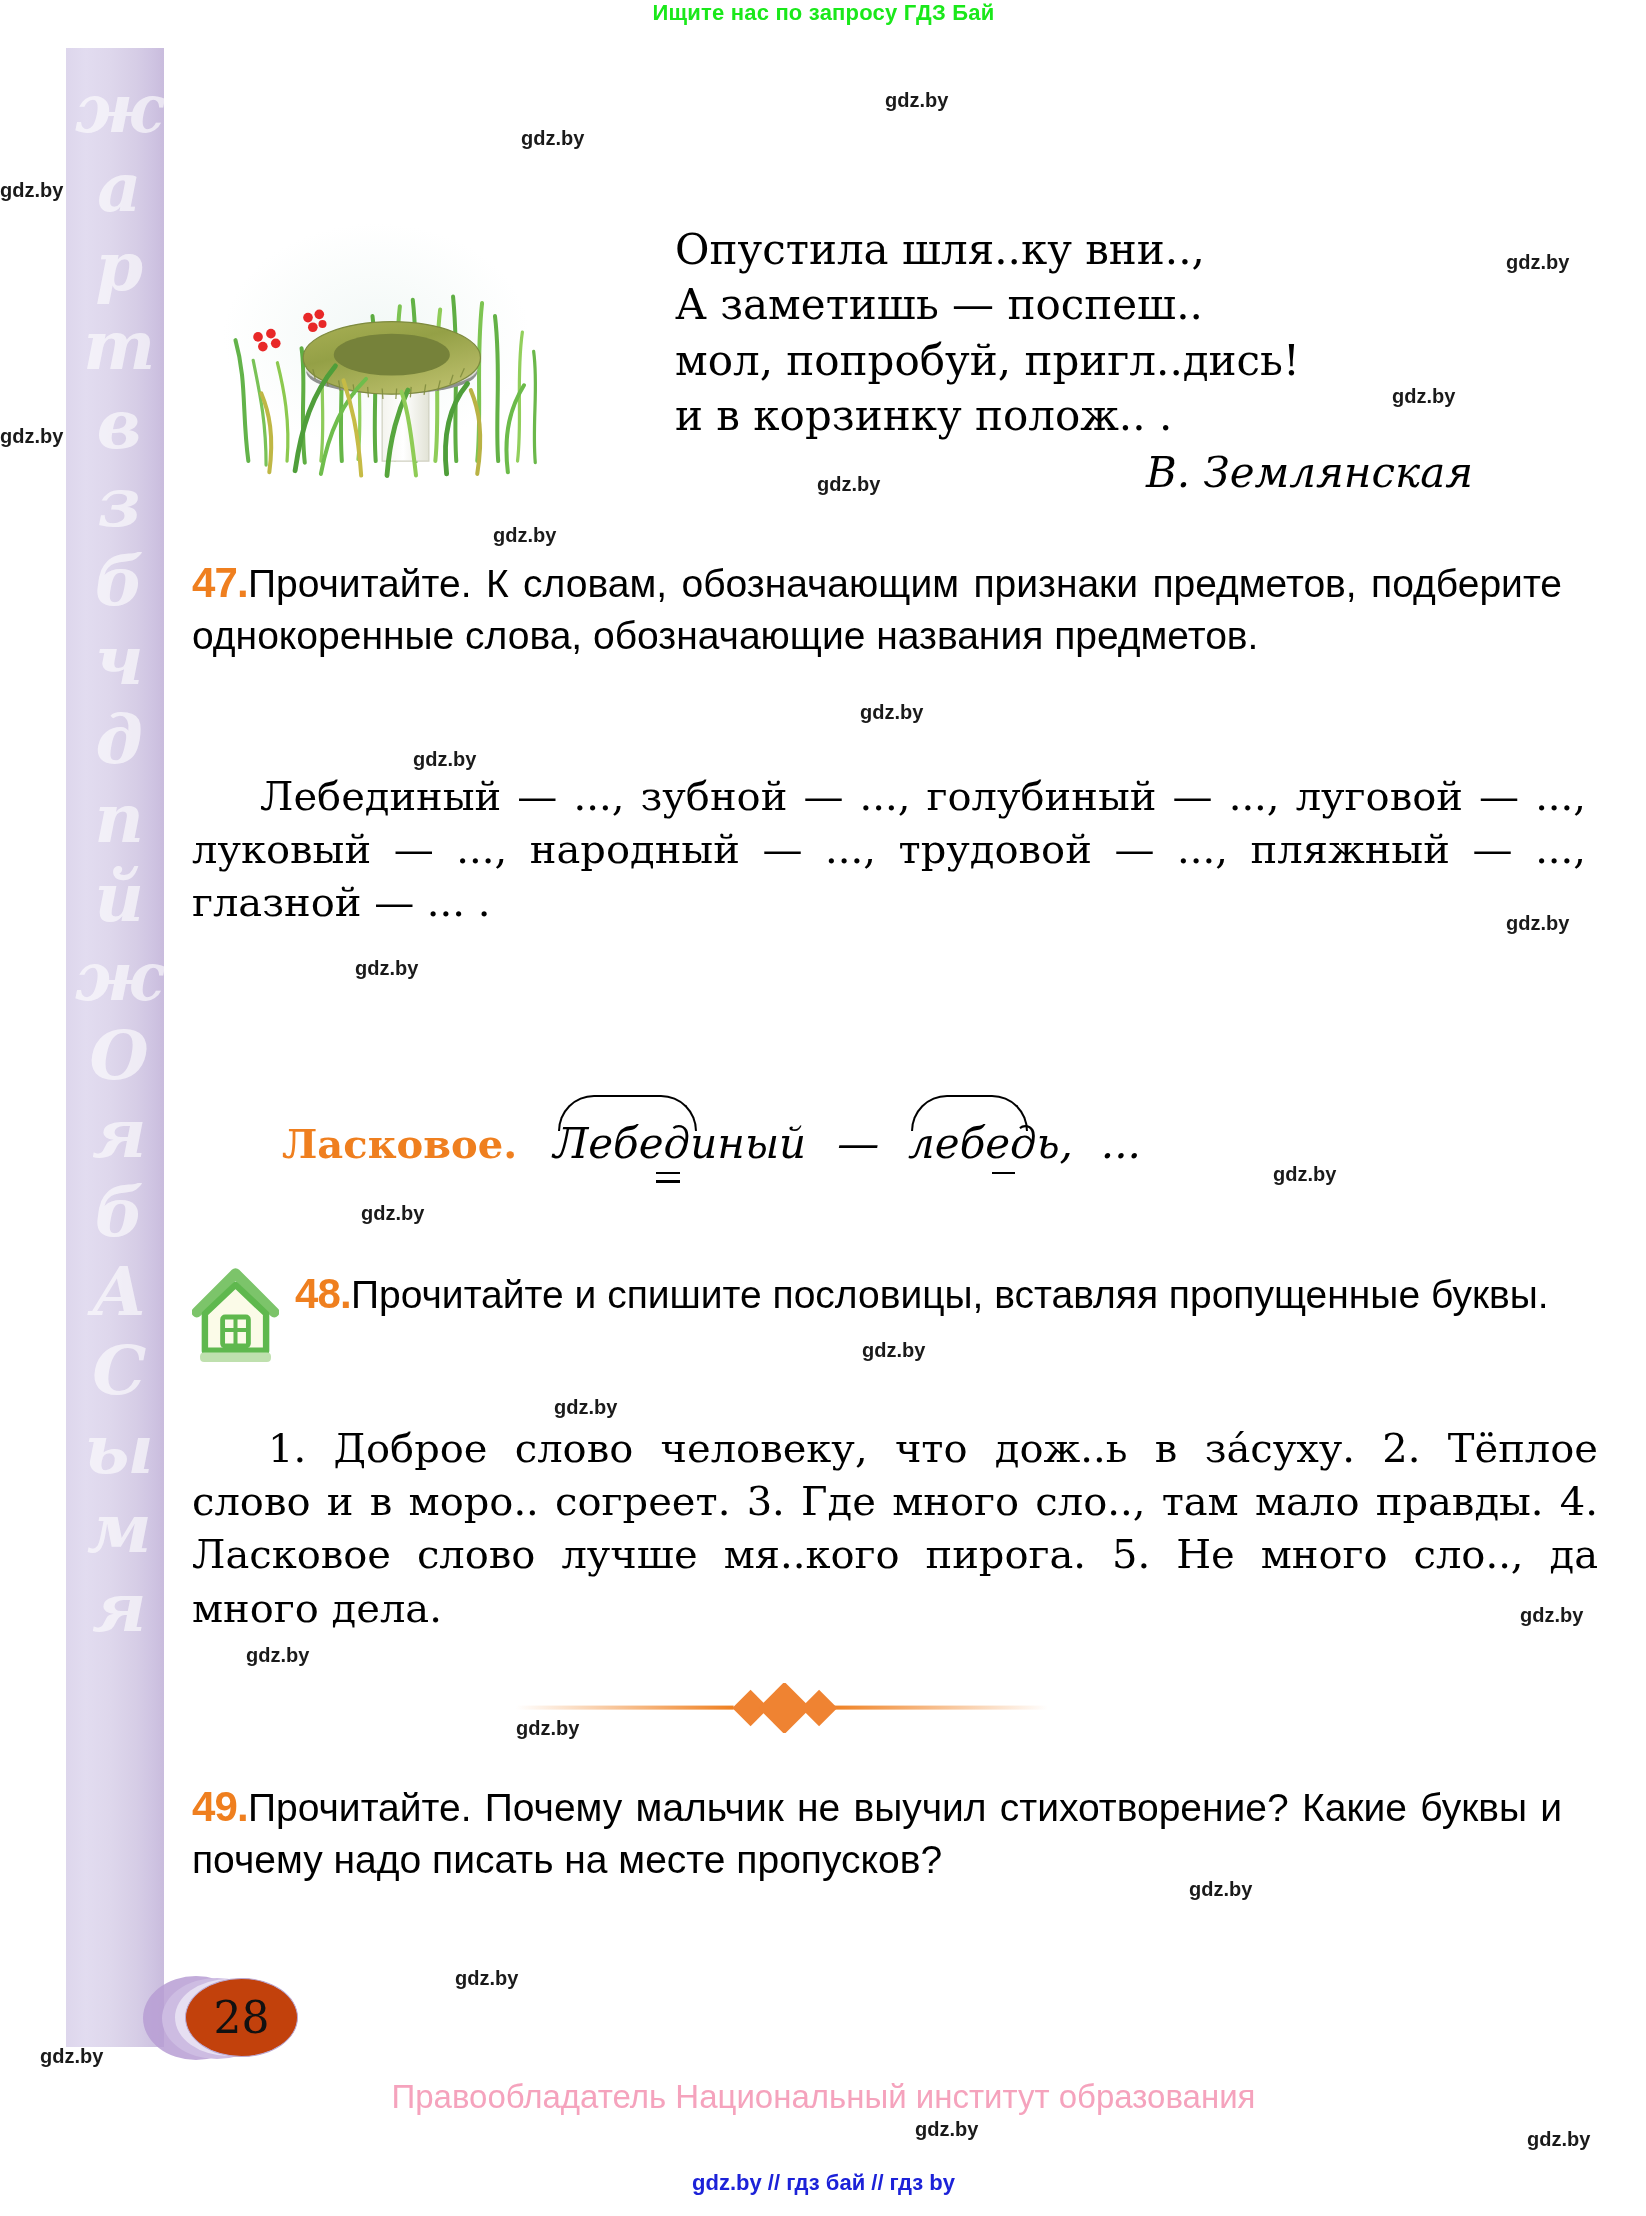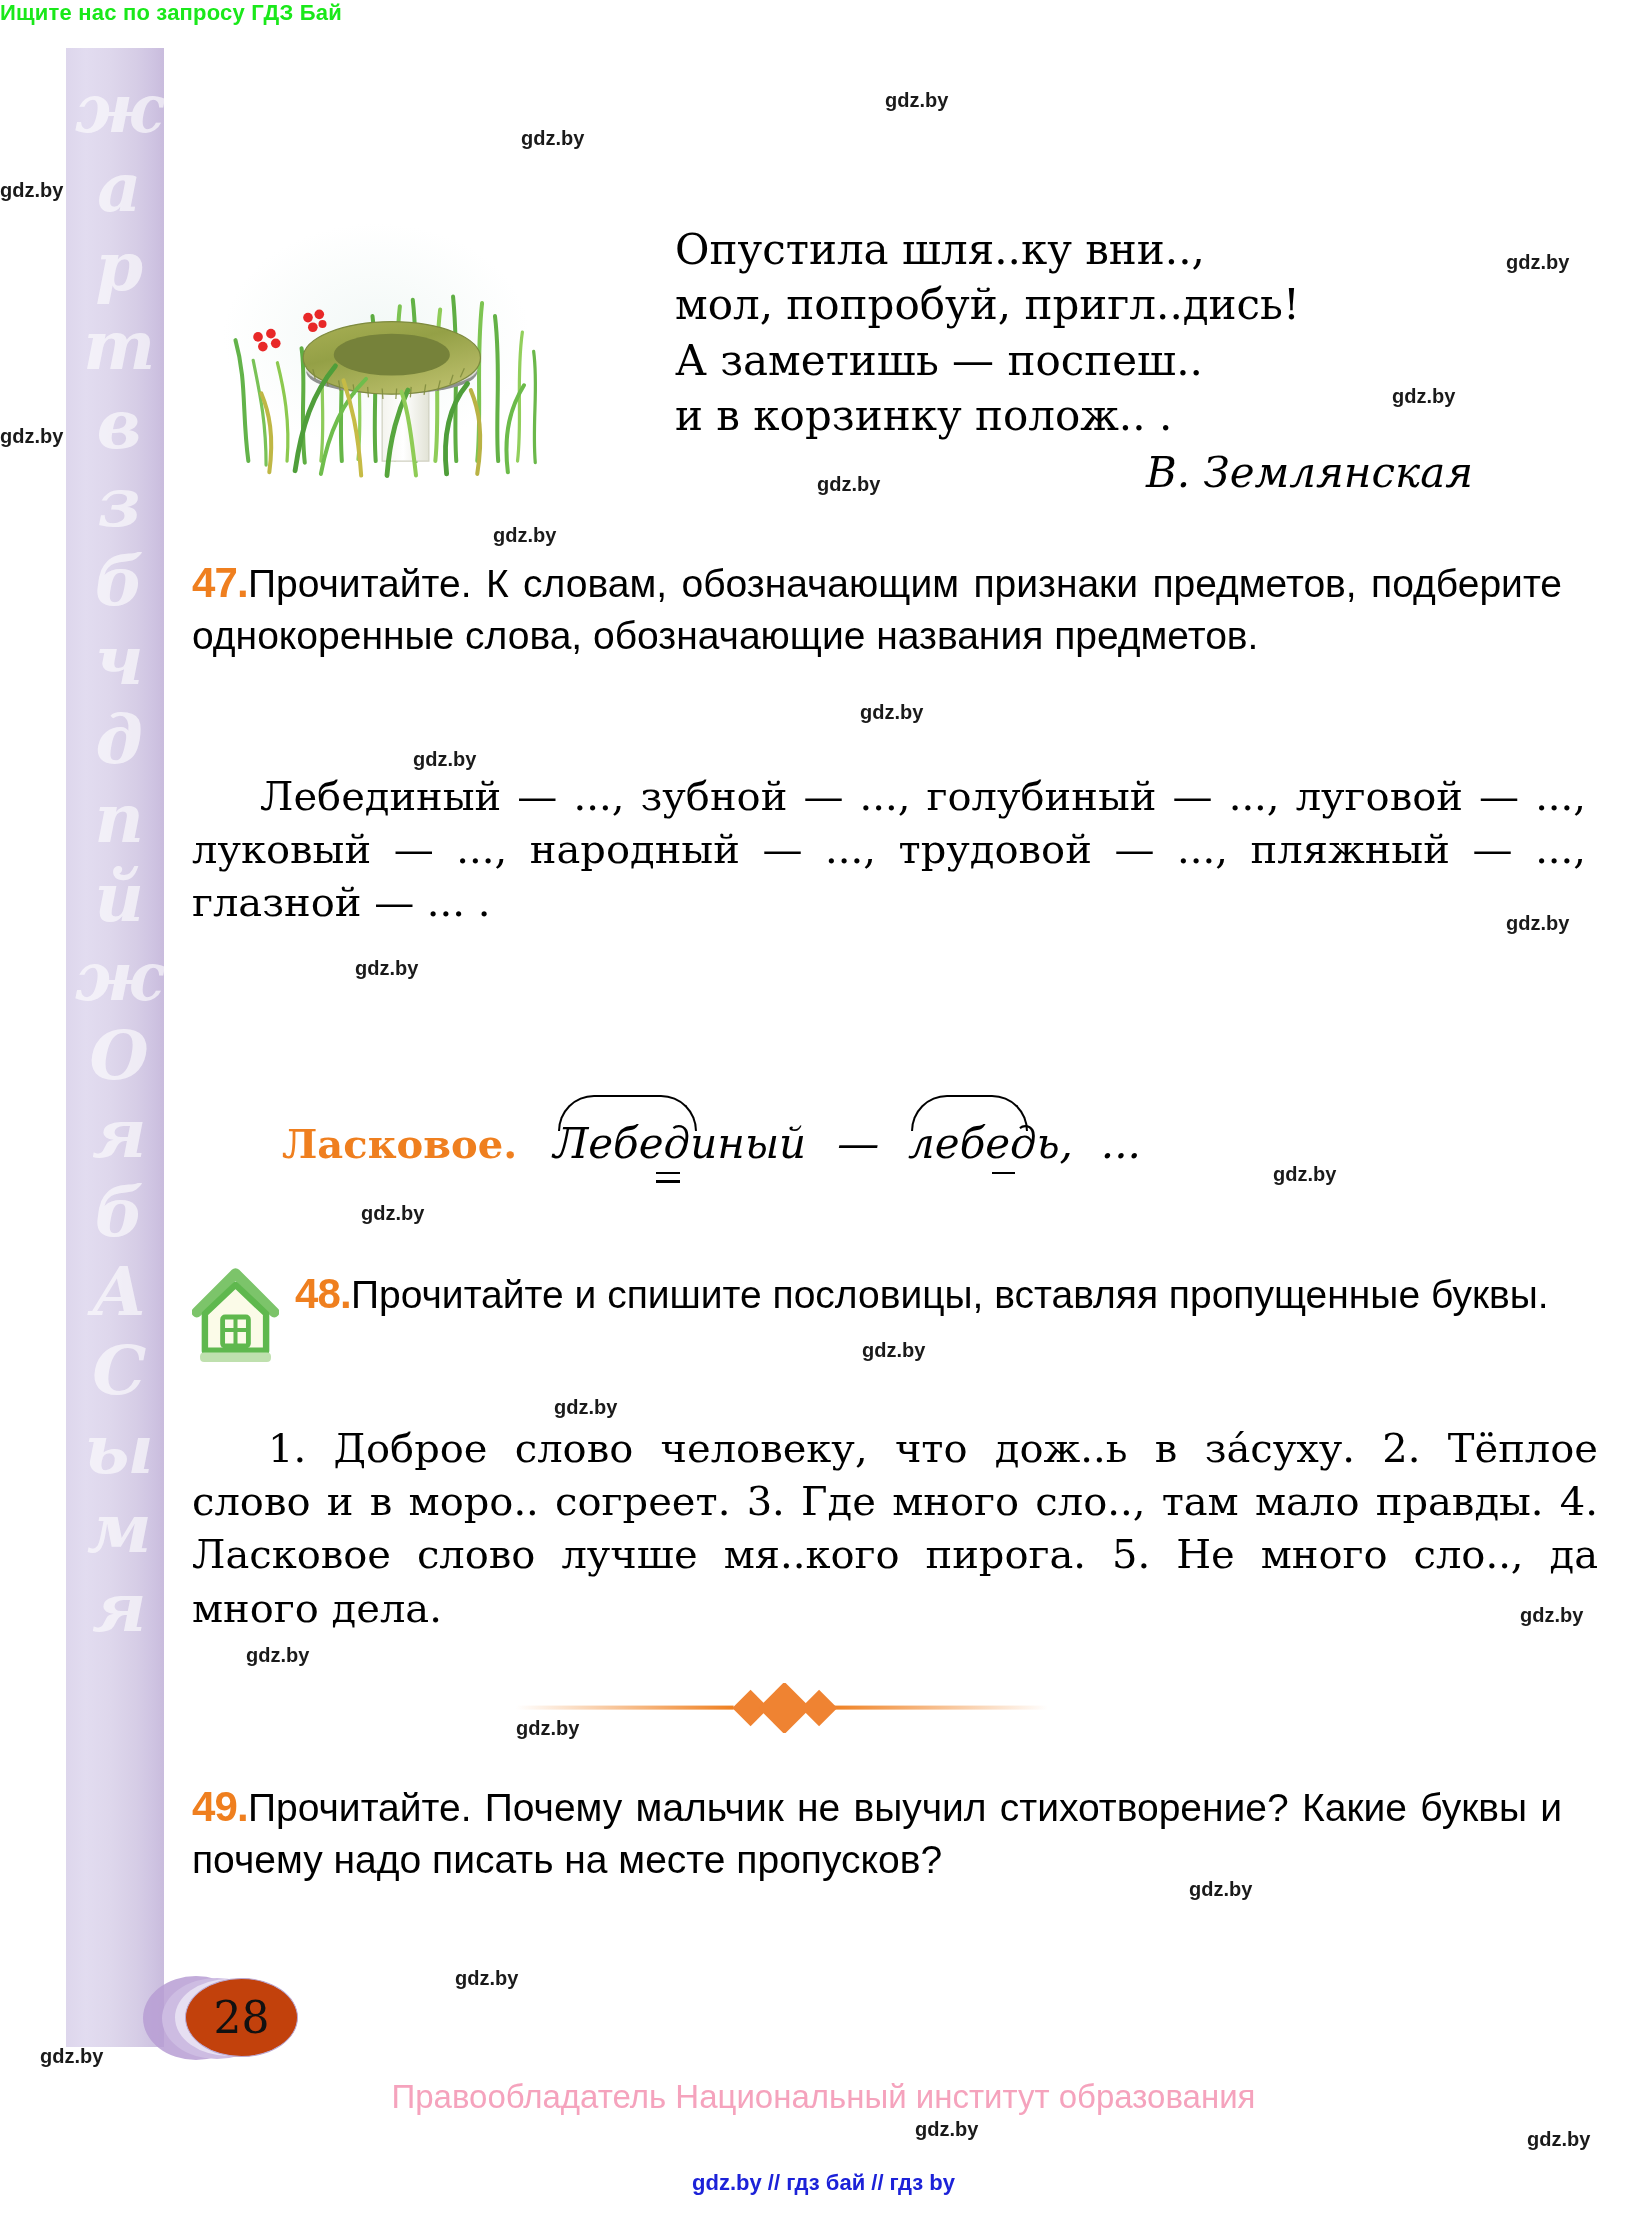--- a/index.html
+++ b/index.html
@@ -17,21 +17,21 @@
     background: #ffffff;
     overflow: hidden;
   }
 
   
   .top-banner {
     position: absolute;
     top: 0px;
     left: 0;
     width: 1647px;
-    text-align: left;
+    text-align: center;
     font-family: "Liberation Sans", sans-serif;
     font-weight: bold;
     font-size: 22px;
     color: #1ae81a;
     letter-spacing: 0.2px;
     z-index: 40;
   }
 
   
   .sidebar {
@@ -371,22 +371,22 @@
         <path d="M306 316 C 300 262 312 228 332 204" stroke="#4f9e3a" stroke-width="6"></path>
         <path d="M344 316 C 352 266 346 236 336 212" stroke="#b9b244" stroke-width="5"></path>
         <path d="M382 314 C 376 264 386 232 402 206" stroke="#6cbb4a" stroke-width="5"></path>
         <path d="M86 314 C 92 268 86 240 76 216" stroke="#bfb745" stroke-width="5"></path>
       </g>
     </svg>
   </div>
 
   <div class="poem">
     <div class="line">Опустила шля..ку вни..,</div>
+    <div class="line">А заметишь — поспеш..</div>
     <div class="line">мол, попробуй, пригл..дись!</div>
-    <div class="line">А заметишь — поспеш..</div>
     <div class="line">и в корзинку полож.. .</div>
     <div class="author">В. Землянская</div>
   </div>
 
   <div class="ex ex-head" style="left:192px; top:556px; width:1370px; text-indent:0;">
     <span class="num">47.</span><span>Прочитайте. К словам, обозначающим признаки предметов, подберите однокоренные слова, обозначающие названия предметов.</span>
   </div>
 
   <div class="ex serif-body" style="left:192px; top:770px; width:1394px; text-indent:68px;">Лебединый — ..., зубной — ..., голубиный — ..., луговой — ..., луковый — ..., народный — ..., трудовой — ..., пляжный — ..., глазной — ... .</div>
 

